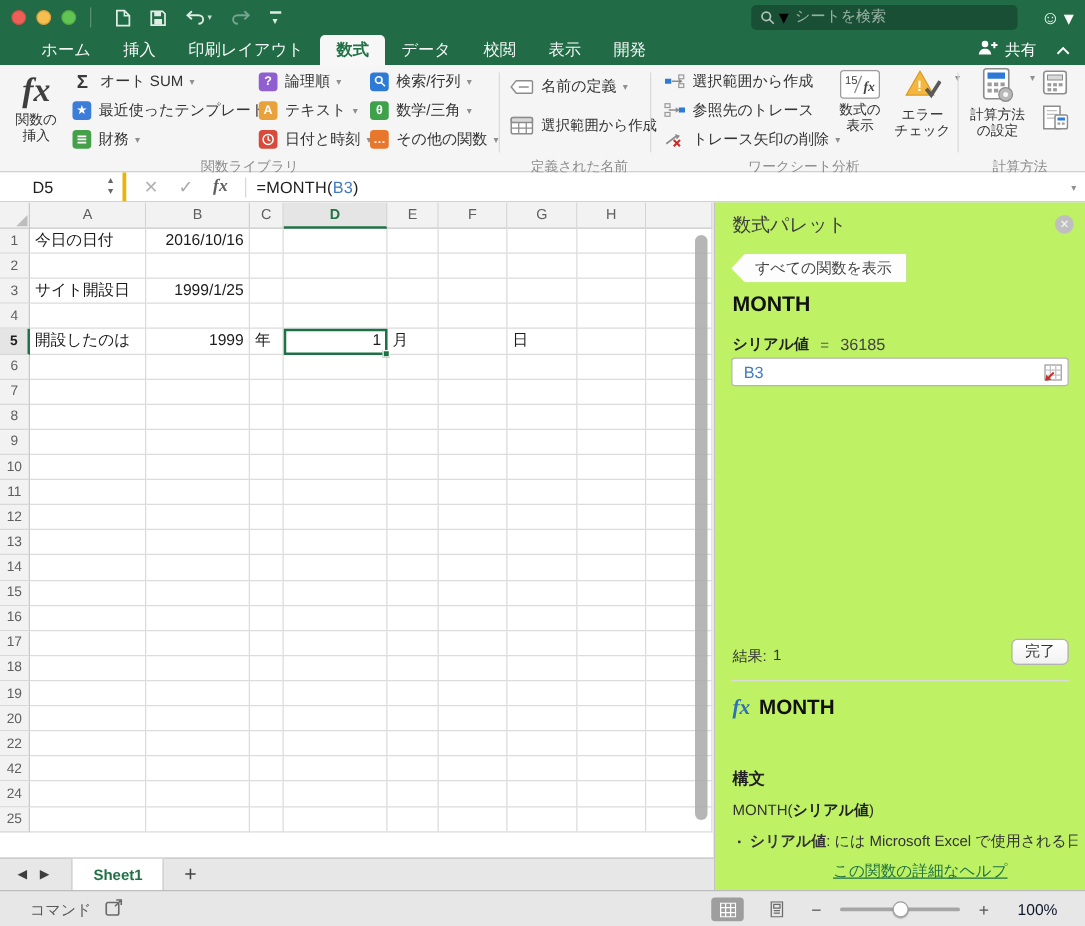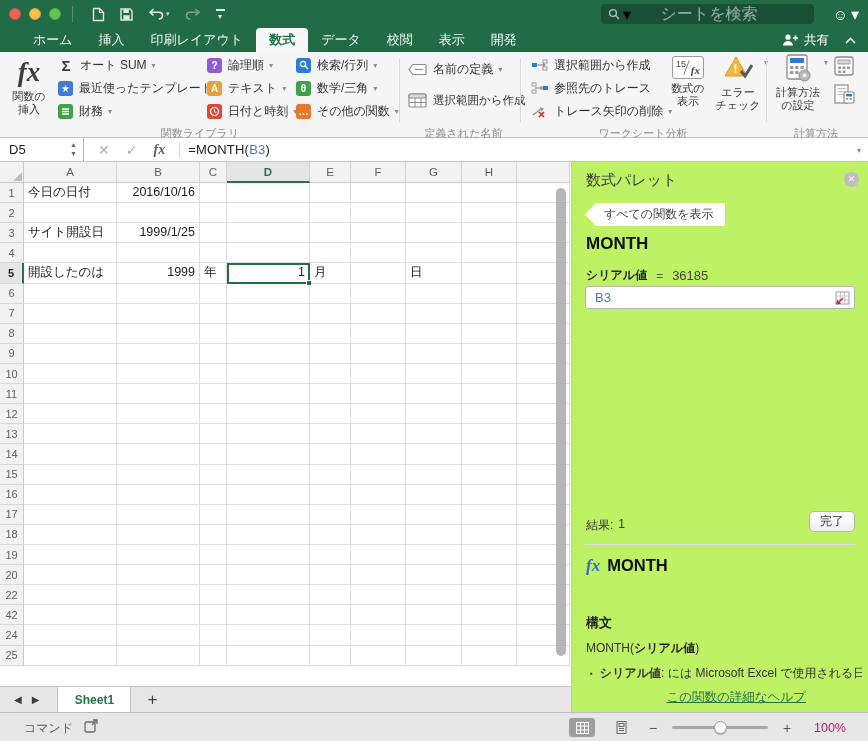--- a/index.html
+++ b/index.html
@@ -19,32 +19,32 @@
   .tbico{display:flex;align-items:center;gap:2px;color:#DFECE4;}
   .tbico svg{display:block;}
   .tbico .mini-caret{font-size:7px;color:#CBDDD2;}
   .dim{opacity:.45;}
   .custbtn{display:flex;flex-direction:column;align-items:center;color:#DFECE4;font-size:8px;line-height:5px;}
   .custbtn .bar{width:9px;height:2px;background:#DFECE4;margin-bottom:3px;}
   .tb-title{position:absolute;left:370px;width:170px;top:0;height:28px;line-height:28px;text-align:center;
             color:#FDFDFD;font-size:13px;}
   .tb-search{position:absolute;left:601px;top:4px;width:213px;height:20px;border-radius:4px;
              background:rgba(0,0,0,.25);display:flex;align-items:center;padding:0 7px;gap:3px;}
-  .tb-search input{background:transparent;border:0;outline:0;color:rgba(255,255,255,.85);font-size:16px;width:150px;
-                   font-family:Liberation Serif, serif;text-align:center;}
+  .tb-search input{background:transparent;border:0;outline:0;color:rgba(255,255,255,.85);font-size:12px;width:150px;
+                   font-family:Liberation Mono, monospace;}
   .tb-search input::placeholder{color:rgba(255,255,255,.55);}
   .tb-smiley{position:absolute;right:9px;top:5px;display:flex;align-items:center;gap:3px;color:#fff;}
   .smileyg{font-size:15px;line-height:18px;}
 
   
   .tabbar{position:absolute;left:0;top:28px;right:0;height:24px;background:#226B47;display:flex;align-items:stretch;padding-left:20px;}
   .rtab{color:rgba(255,255,255,.95);font-size:13px;line-height:24px;padding:0 13px;white-space:nowrap;}
   .rtab.active{background:#F7F7F7;color:#217346;font-weight:bold;border-radius:4px 4px 0 0;}
   .tabright{position:absolute;right:12px;top:0;height:24px;display:flex;align-items:center;gap:16px;}
-  .sharebtn{display:flex;align-items:center;gap:5px;color:#fff;font-size:12.5px;}
+  .sharebtn{display:flex;align-items:flex-start;gap:5px;color:#fff;font-size:12.5px;}
 
   
   .ribbon{position:absolute;left:0;top:52px;right:0;height:86px;background:#F5F5F5;border-bottom:1px solid #C6C6C6;}
   .gdiv{position:absolute;top:6px;height:64px;width:1px;background:#DADADA;}
   .glabel{position:absolute;top:74px;font-size:11px;color:#8C8C8C;text-align:center;white-space:nowrap;}
   .bigbtn{position:absolute;text-align:center;font-size:11px;color:#333;line-height:13px;}
   .bigbtn .bicon{display:flex;justify-content:center;align-items:center;height:32px;margin-bottom:2px;}
   .fxglyph{font-family:"Liberation Serif","DejaVu Serif",serif;font-style:italic;font-weight:bold;
            font-size:27px;color:#3E3E3E;line-height:30px;}
   .rrow{position:absolute;height:20px;display:flex;align-items:center;font-size:12px;color:#333;white-space:nowrap;}
@@ -58,21 +58,21 @@
          font-size:9px;color:#444;margin:4px auto 3px;}
   .sfico .n{position:absolute;left:3px;top:1px;}
   .sfico .sl{position:absolute;left:13px;top:3px;width:1px;height:15px;background:#8a8a8a;transform:rotate(22deg);}
   .sfico .f{position:absolute;right:3px;bottom:1px;font-family:"Liberation Serif","DejaVu Serif",serif;
             font-style:italic;font-weight:bold;font-size:11px;}
   .bicaret{position:absolute;font-size:8px;color:#8F8F8F;}
 
   
   .fbar{position:absolute;left:0;top:138px;right:0;height:24px;background:#fff;border-bottom:1px solid #C3C3C3;
         display:flex;align-items:center;font-size:13px;color:#1f1f1f;}
-  .namebox{width:84px;height:100%;display:flex;align-items:center;padding-left:9px;position:relative;border-right:1px solid #eab308;}
+  .namebox{width:84px;height:100%;display:flex;align-items:center;padding-left:9px;position:relative;border-right:3px solid #eab308;margin-left:17px;}
   .stepper{position:absolute;right:6px;top:2px;display:flex;flex-direction:column;line-height:9px;font-size:7px;color:#666;text-align:center;}
   .fbtns{display:flex;align-items:center;gap:16px;padding:0 14px;color:#B2B2B2;}
   .fbx{font-size:14px;}
   .fbfx{font-family:"Liberation Serif","DejaVu Serif",serif;font-style:italic;font-weight:bold;color:#5f5f5f;font-size:14px;}
   .fdiv{width:1px;height:16px;background:#D8D8D8;}
   .ftext{padding-left:8px;letter-spacing:.2px;}
   .refblue{color:#3F7BC4;}
   .fexpand{position:absolute;right:7px;top:8px;font-size:8px;color:#8F8F8F;}
 
   
@@ -137,21 +137,21 @@
   .statusbar{position:absolute;left:0;top:712px;right:0;height:29px;background:#E7E7E7;border-top:1px solid #BDBDBD;}
   .smode{position:absolute;left:24px;top:7px;font-size:12px;color:#5A5A5A;}
   .smico{position:absolute;left:84px;top:6px;}
   .sright{position:absolute;right:22px;top:0;height:29px;display:flex;align-items:center;gap:13px;}
   .viewbtn{width:26px;height:19px;border-radius:3px;display:flex;align-items:center;justify-content:center;}
   .viewbtn.on{background:#9E9E9E;}
   .zoomsign{font-size:14px;color:#555;width:12px;text-align:center;}
   .ztrack{position:relative;width:96px;height:3px;border-radius:2px;background:#A6A6A6;}
   .zthumb{position:absolute;left:42px;top:-5px;width:13px;height:13px;border-radius:50%;background:#FDFDFD;
           border:1px solid #9E9E9E;box-shadow:0 1px 1px rgba(0,0,0,.25);}
-  .zlevel{font-size:12.5px;color:#be185d;width:40px;text-align:right;}
+  .zlevel{font-size:12.5px;color:#0f172a;width:40px;text-align:right;}
 </style>
 </head>
 <body>
 
 <div class="app">
 
   <div class="titlebar">
     <div class="lights">
       <span class="light red"></span>
       <span class="light yellow"></span>

